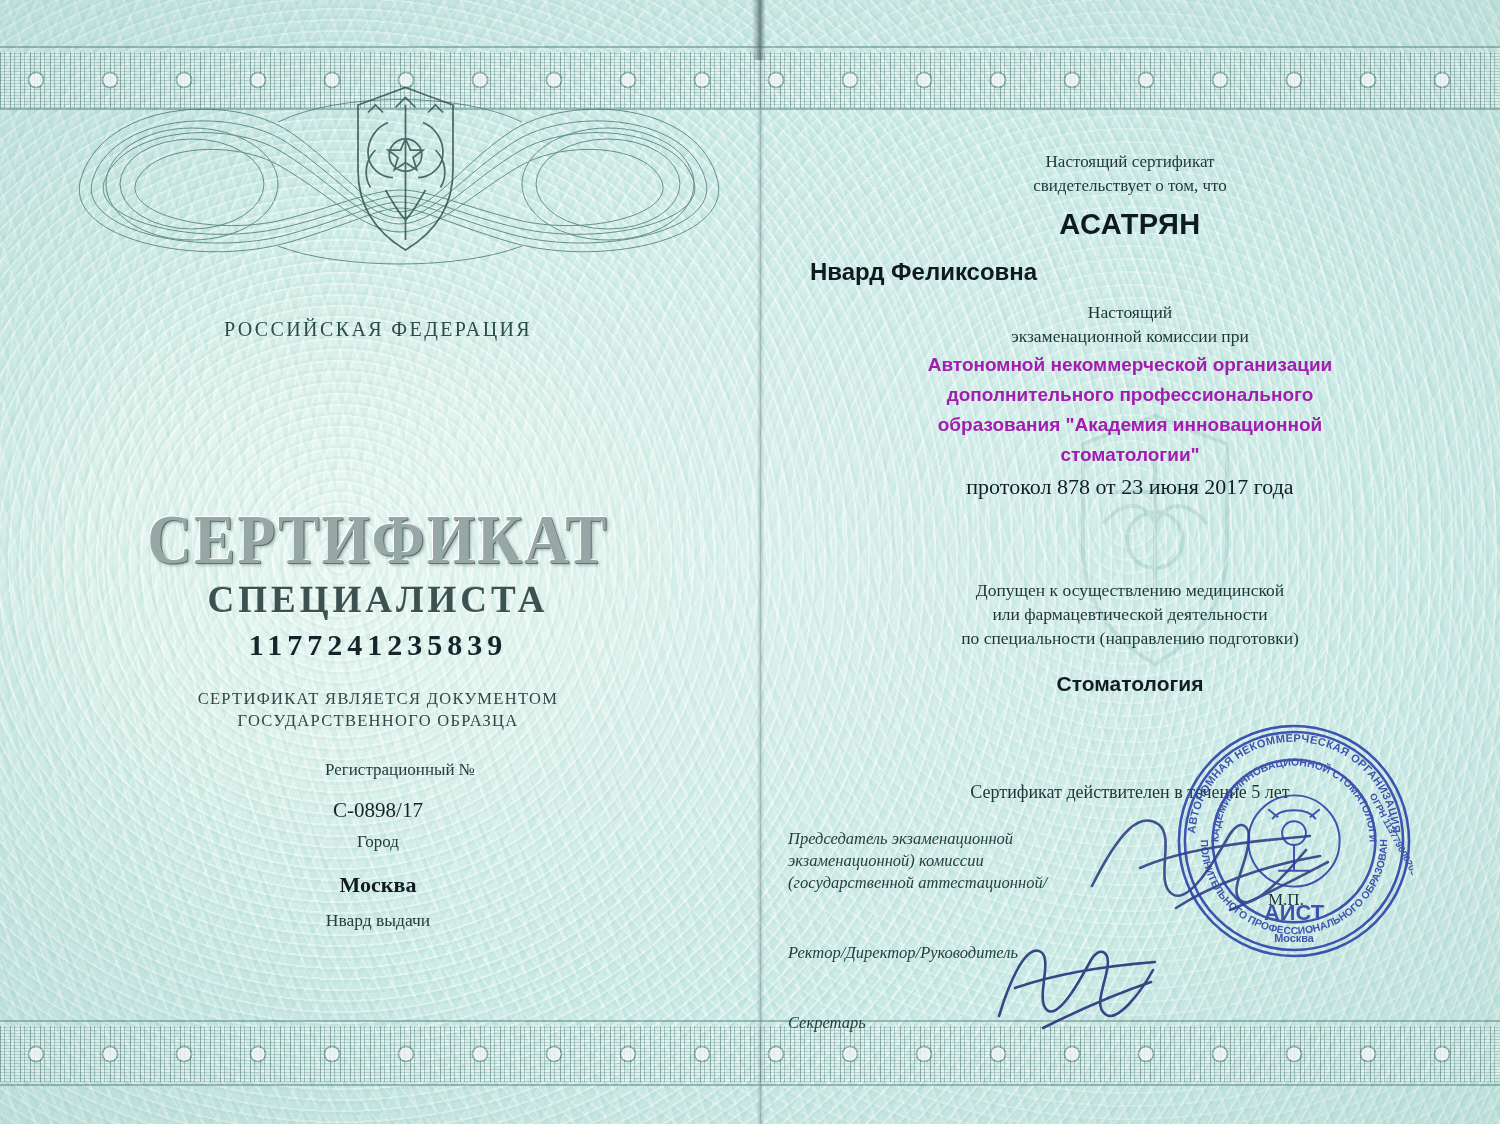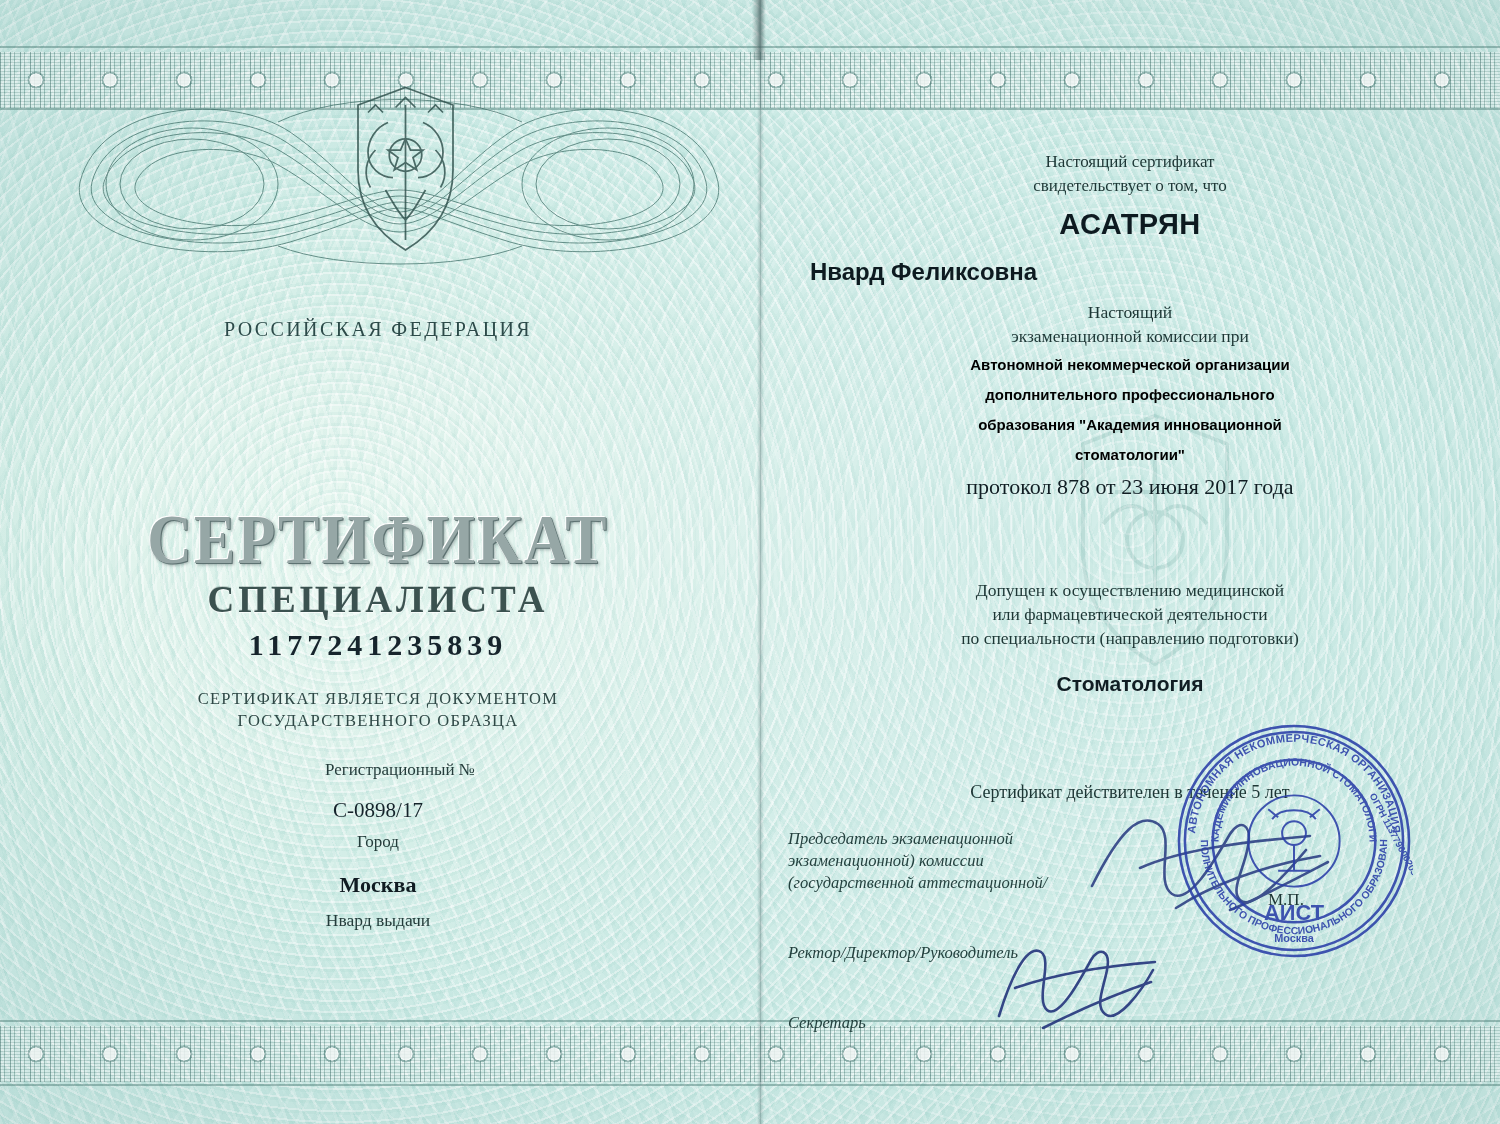--- a/index.html
+++ b/index.html
@@ -306,24 +306,24 @@
     font-size: 17.5px;
     line-height: 24px;
     color: #1d3635;
   }
   .r-org {
     position: absolute;
     left: 800px;
     top: 350px;
     width: 660px;
     text-align: center;
-    font-size: 15px;
+    font-size: 19px;
     line-height: 30px;
     font-weight: 700;
-    color: #000000;
+    color: #a21caf;
     font-family: "Liberation Sans", sans-serif;
   }
   .r-protocol {
     position: absolute;
     left: 800px;
     top: 474px;
     width: 660px;
     text-align: center;
     font-size: 22px;
     color: #101d23;

